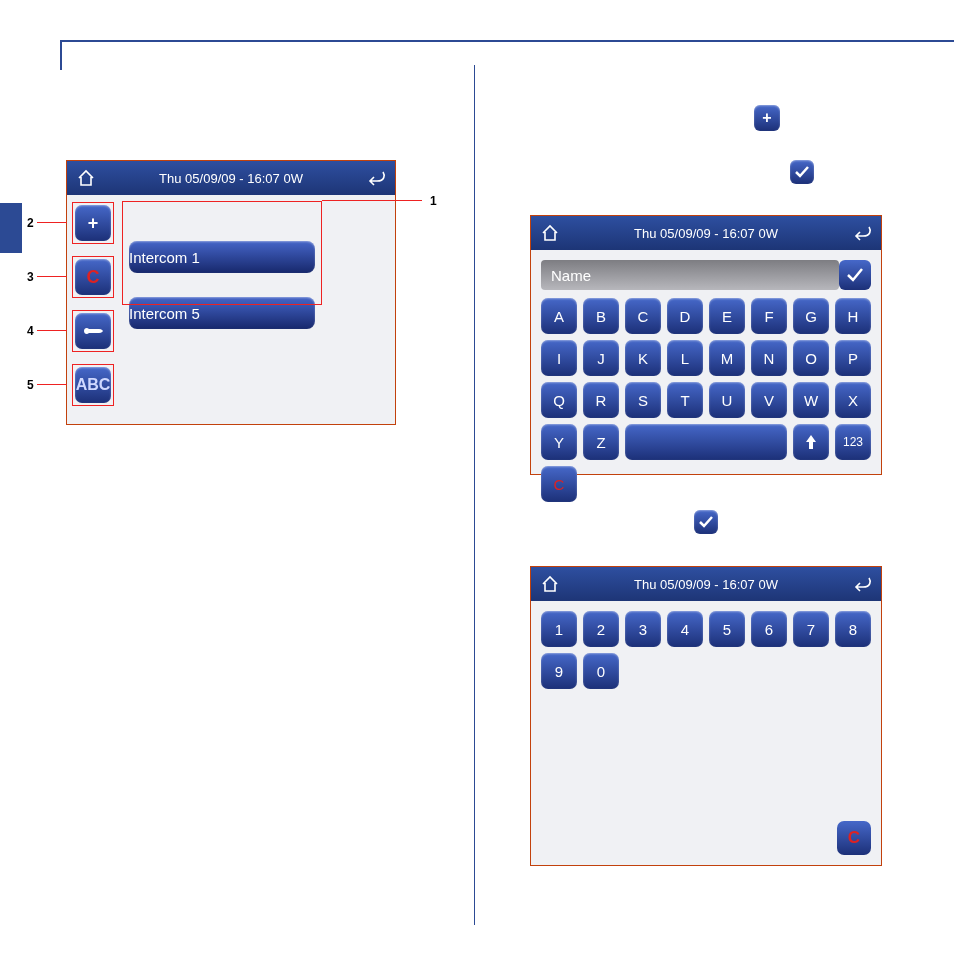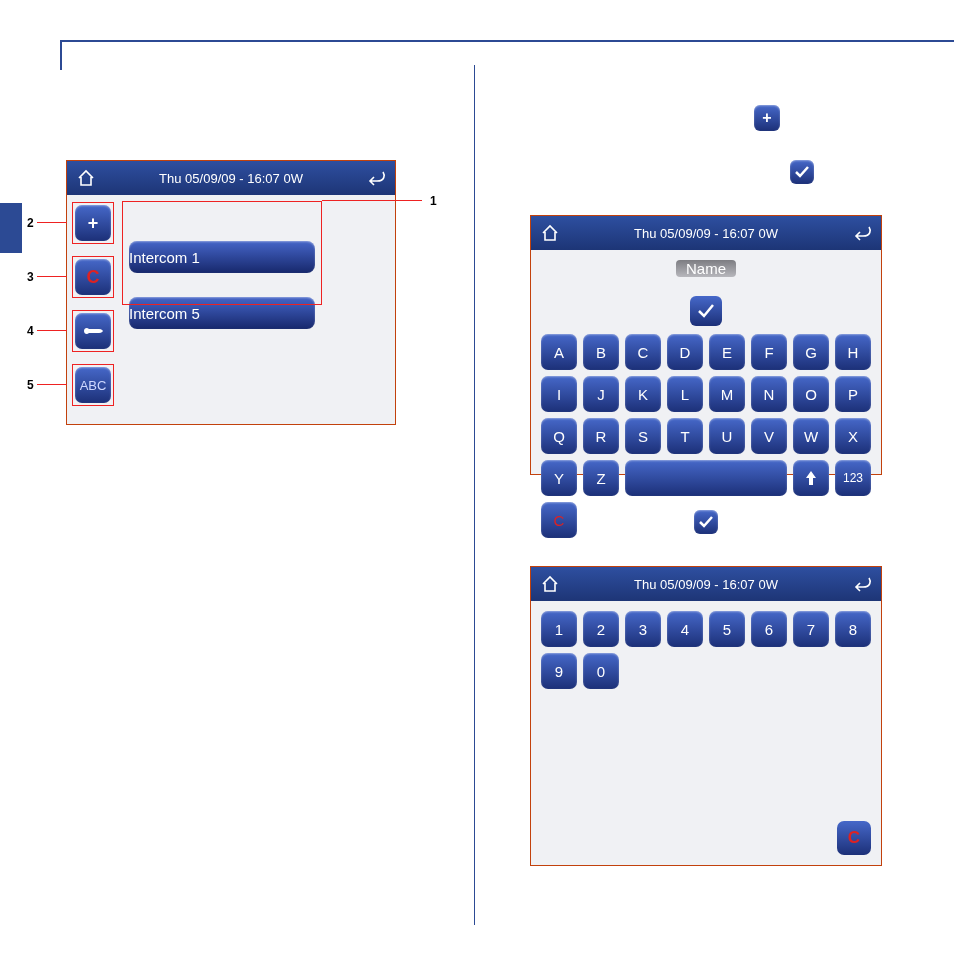--- a/index.html
+++ b/index.html
@@ -96,21 +96,21 @@
     align-items: center;
     justify-content: center;
     color: #fff;
     font-size: 18px;
     font-weight: bold;
     cursor: pointer;
     position: relative;
     box-shadow: inset 0 1px 2px rgba(255,255,255,0.4);
   }
   .sq-btn.red-text { color: #d22; }
-  .sq-btn.abc { font-size: 13px; font-weight: normal; color:#cfd8ff; }
+  .sq-btn.abc { font-size: 16px; font-weight: bold; color:#cfd8ff; }
 
   .intercom-btn {
     position: absolute;
     left: 62px;
     width: 186px;
     height: 32px;
     border-radius: 8px;
     background: linear-gradient(#4565c8, #17286c);
     color: #fff;
     font-size: 15px;
@@ -123,21 +123,21 @@
   }
   .intercom-1 { top: 44px; }
   .intercom-2 { top: 100px; }
 
   
   .callout-rect { position:absolute; border:1px solid #e22; pointer-events:none; }
   .callout-num { position:absolute; font-size:12px; font-weight:bold; color:#000; }
   .callout-line { position:absolute; height:1px; background:#e22; }
 
   
-  .input-row { display:flex; align-items:center; gap:19px; margin-bottom:8px;flex-direction:column; }
+  .input-row { display:flex; align-items:center; gap:0; margin-bottom:8px; }
   .input-field {
     flex:1;
     height: 30px;
     background: linear-gradient(#7d7d82,#b7b7bc);
     border-radius: 4px;
     color:#fff;
     font-size:15px;
     padding:0 10px;
     display:flex;
     align-items:center;

